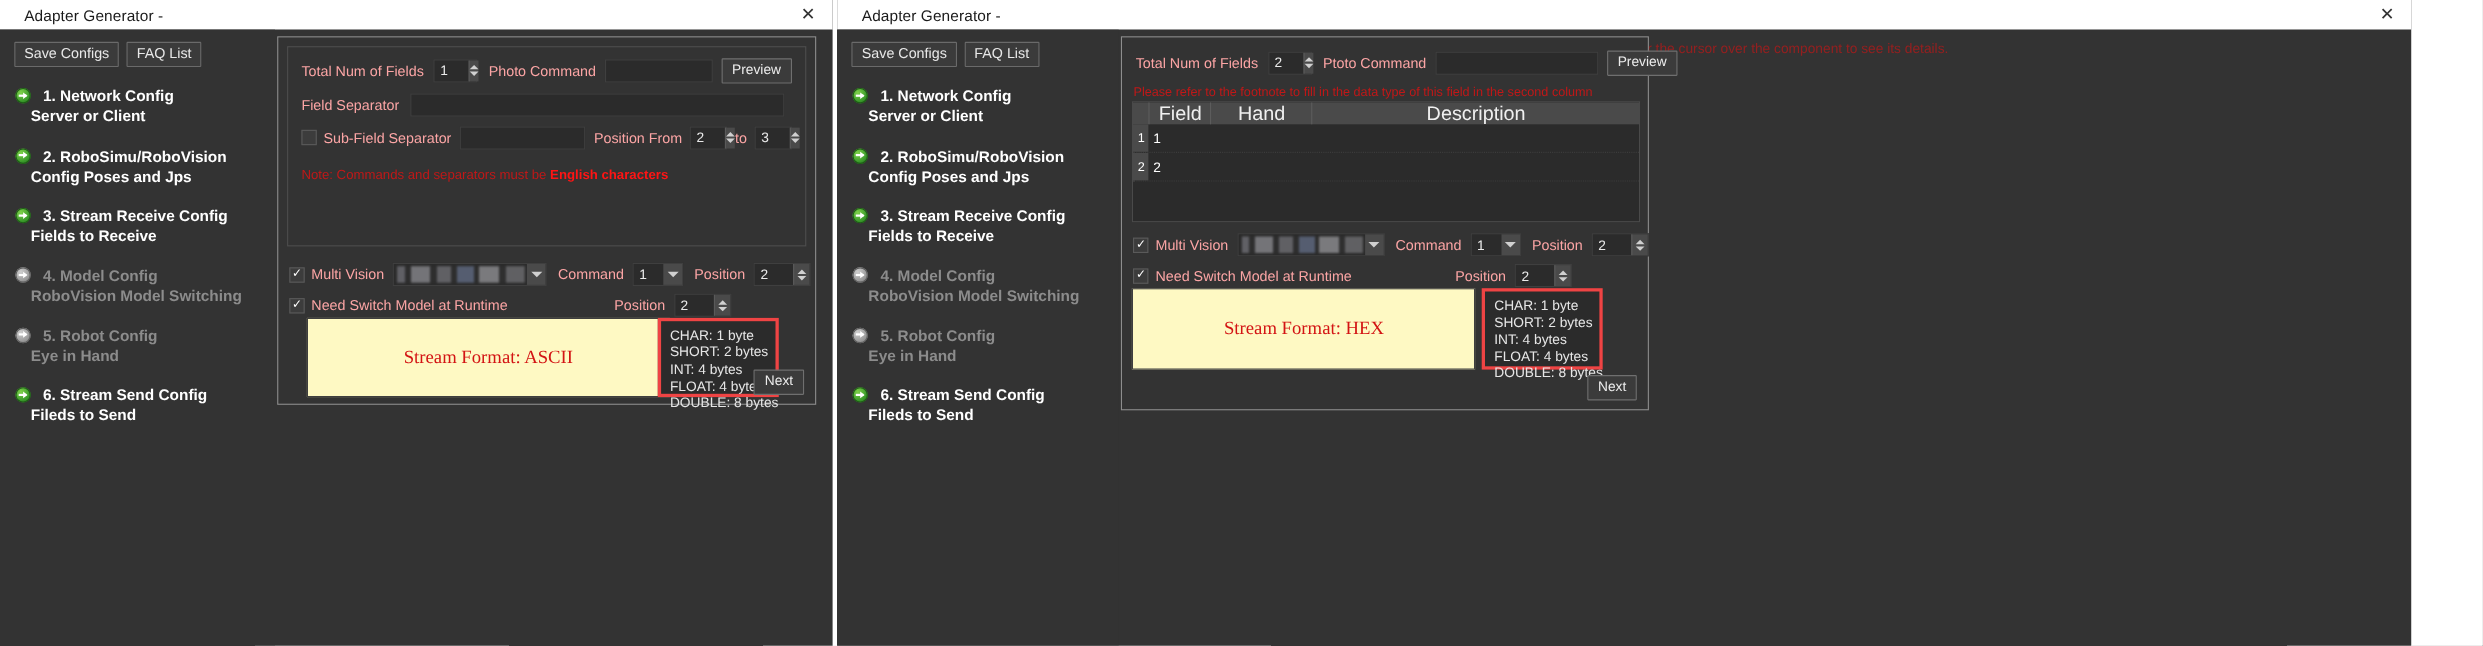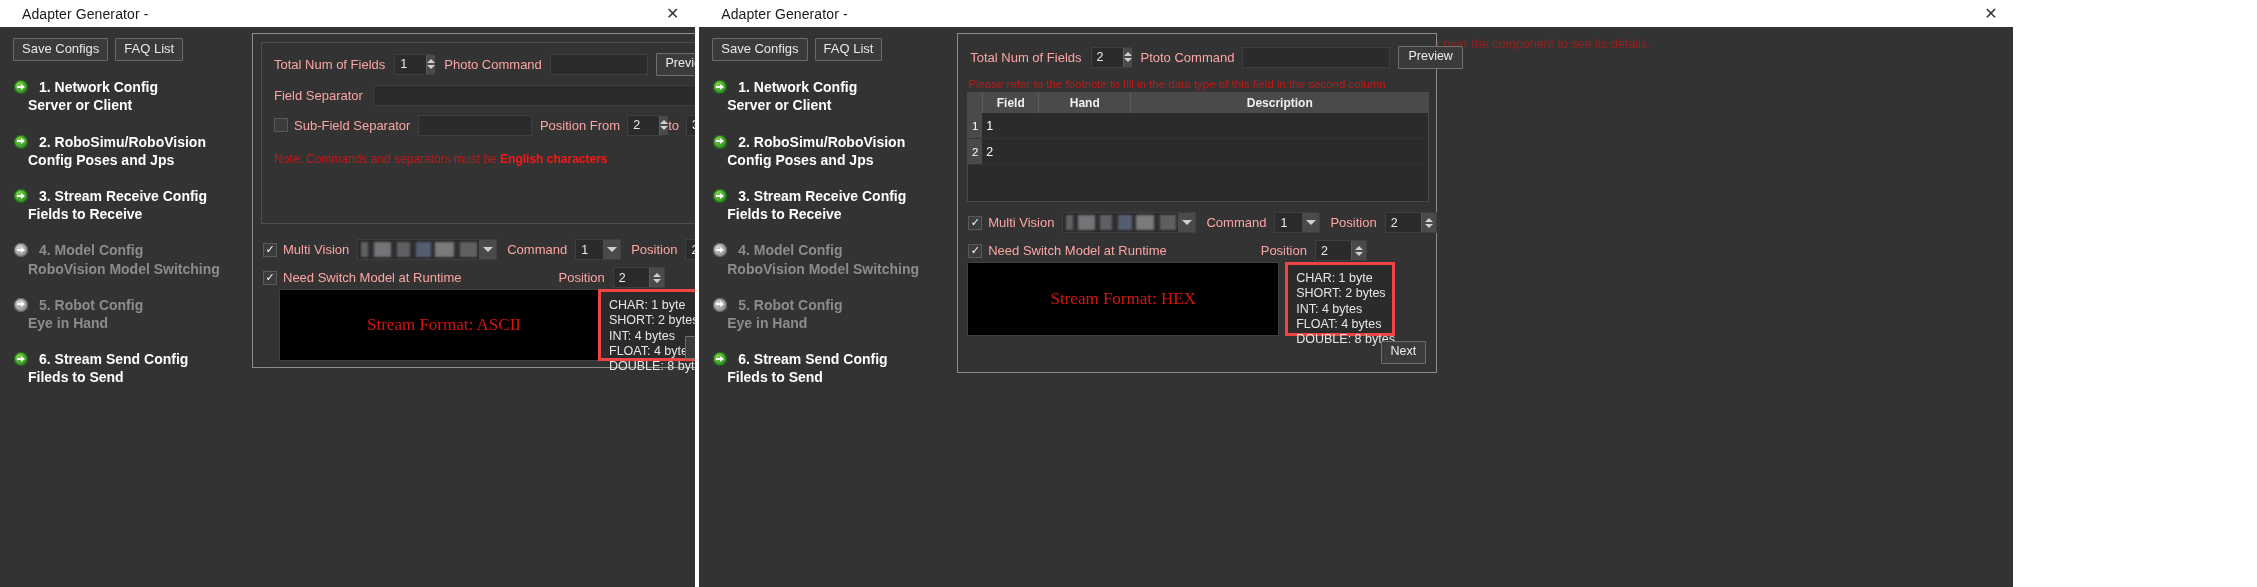--- a/index.html
+++ b/index.html
@@ -8,21 +8,21 @@
     background: #ffffff;
   }
   body {
     width: 2257px;
     height: 587px;
     font-family: "Liberation Sans", sans-serif;
     overflow: hidden;
   }
   .screen {
     position: relative;
-    width: 2013px;
+    width: 2192px;
     height: 587px;
     display: flex;
     gap: 0;
   }
 
   
   .window {
     position: relative;
     height: 587px;
     background: #333333;
@@ -312,21 +312,21 @@
     color: #ffffff;
     font-size: 11px;
     line-height: 1;
     flex: none;
   }
   .box.empty { color: transparent; }
 
   
   .fmtbox {
     position: absolute;
-    background: #000000;
+    background: #fef9c3;
     border: 1px solid #3f3f3f;
     box-sizing: border-box;
     display: flex;
     align-items: center;
     justify-content: center;
   }
   .fmtbox .fmt {
     color: #d31414;
     font-size: 17px;
     font-family: "Liberation Serif", serif;
@@ -356,27 +356,26 @@
     overflow: hidden;
   }
   .tbl .thead {
     display: flex;
     height: 20px;
     background: #4a4a4a;
     align-items: center;
   }
   .tbl .thead .th {
     color: #f0f0f0;
-    font-size: 12px;
+    font-size: 18px;
     text-align: center;
     border-right: 1px solid #5c5c5c;
     box-sizing: border-box;
     line-height: 20px;
     white-space: nowrap;
-    font-weight: bold;
   }
   .tbl .thead .corner { width: 14px; border-right: 1px solid #5c5c5c; height: 20px; }
   .tbl .th.c-field { width: 56px; }
   .tbl .th.c-type  { width: 92px; }
   .tbl .th.c-desc  { flex: 1; border-right: none; }
   .tbl .trow {
     display: flex;
     height: 25px;
     border-bottom: 1px dotted #3c3c3c;
   }

